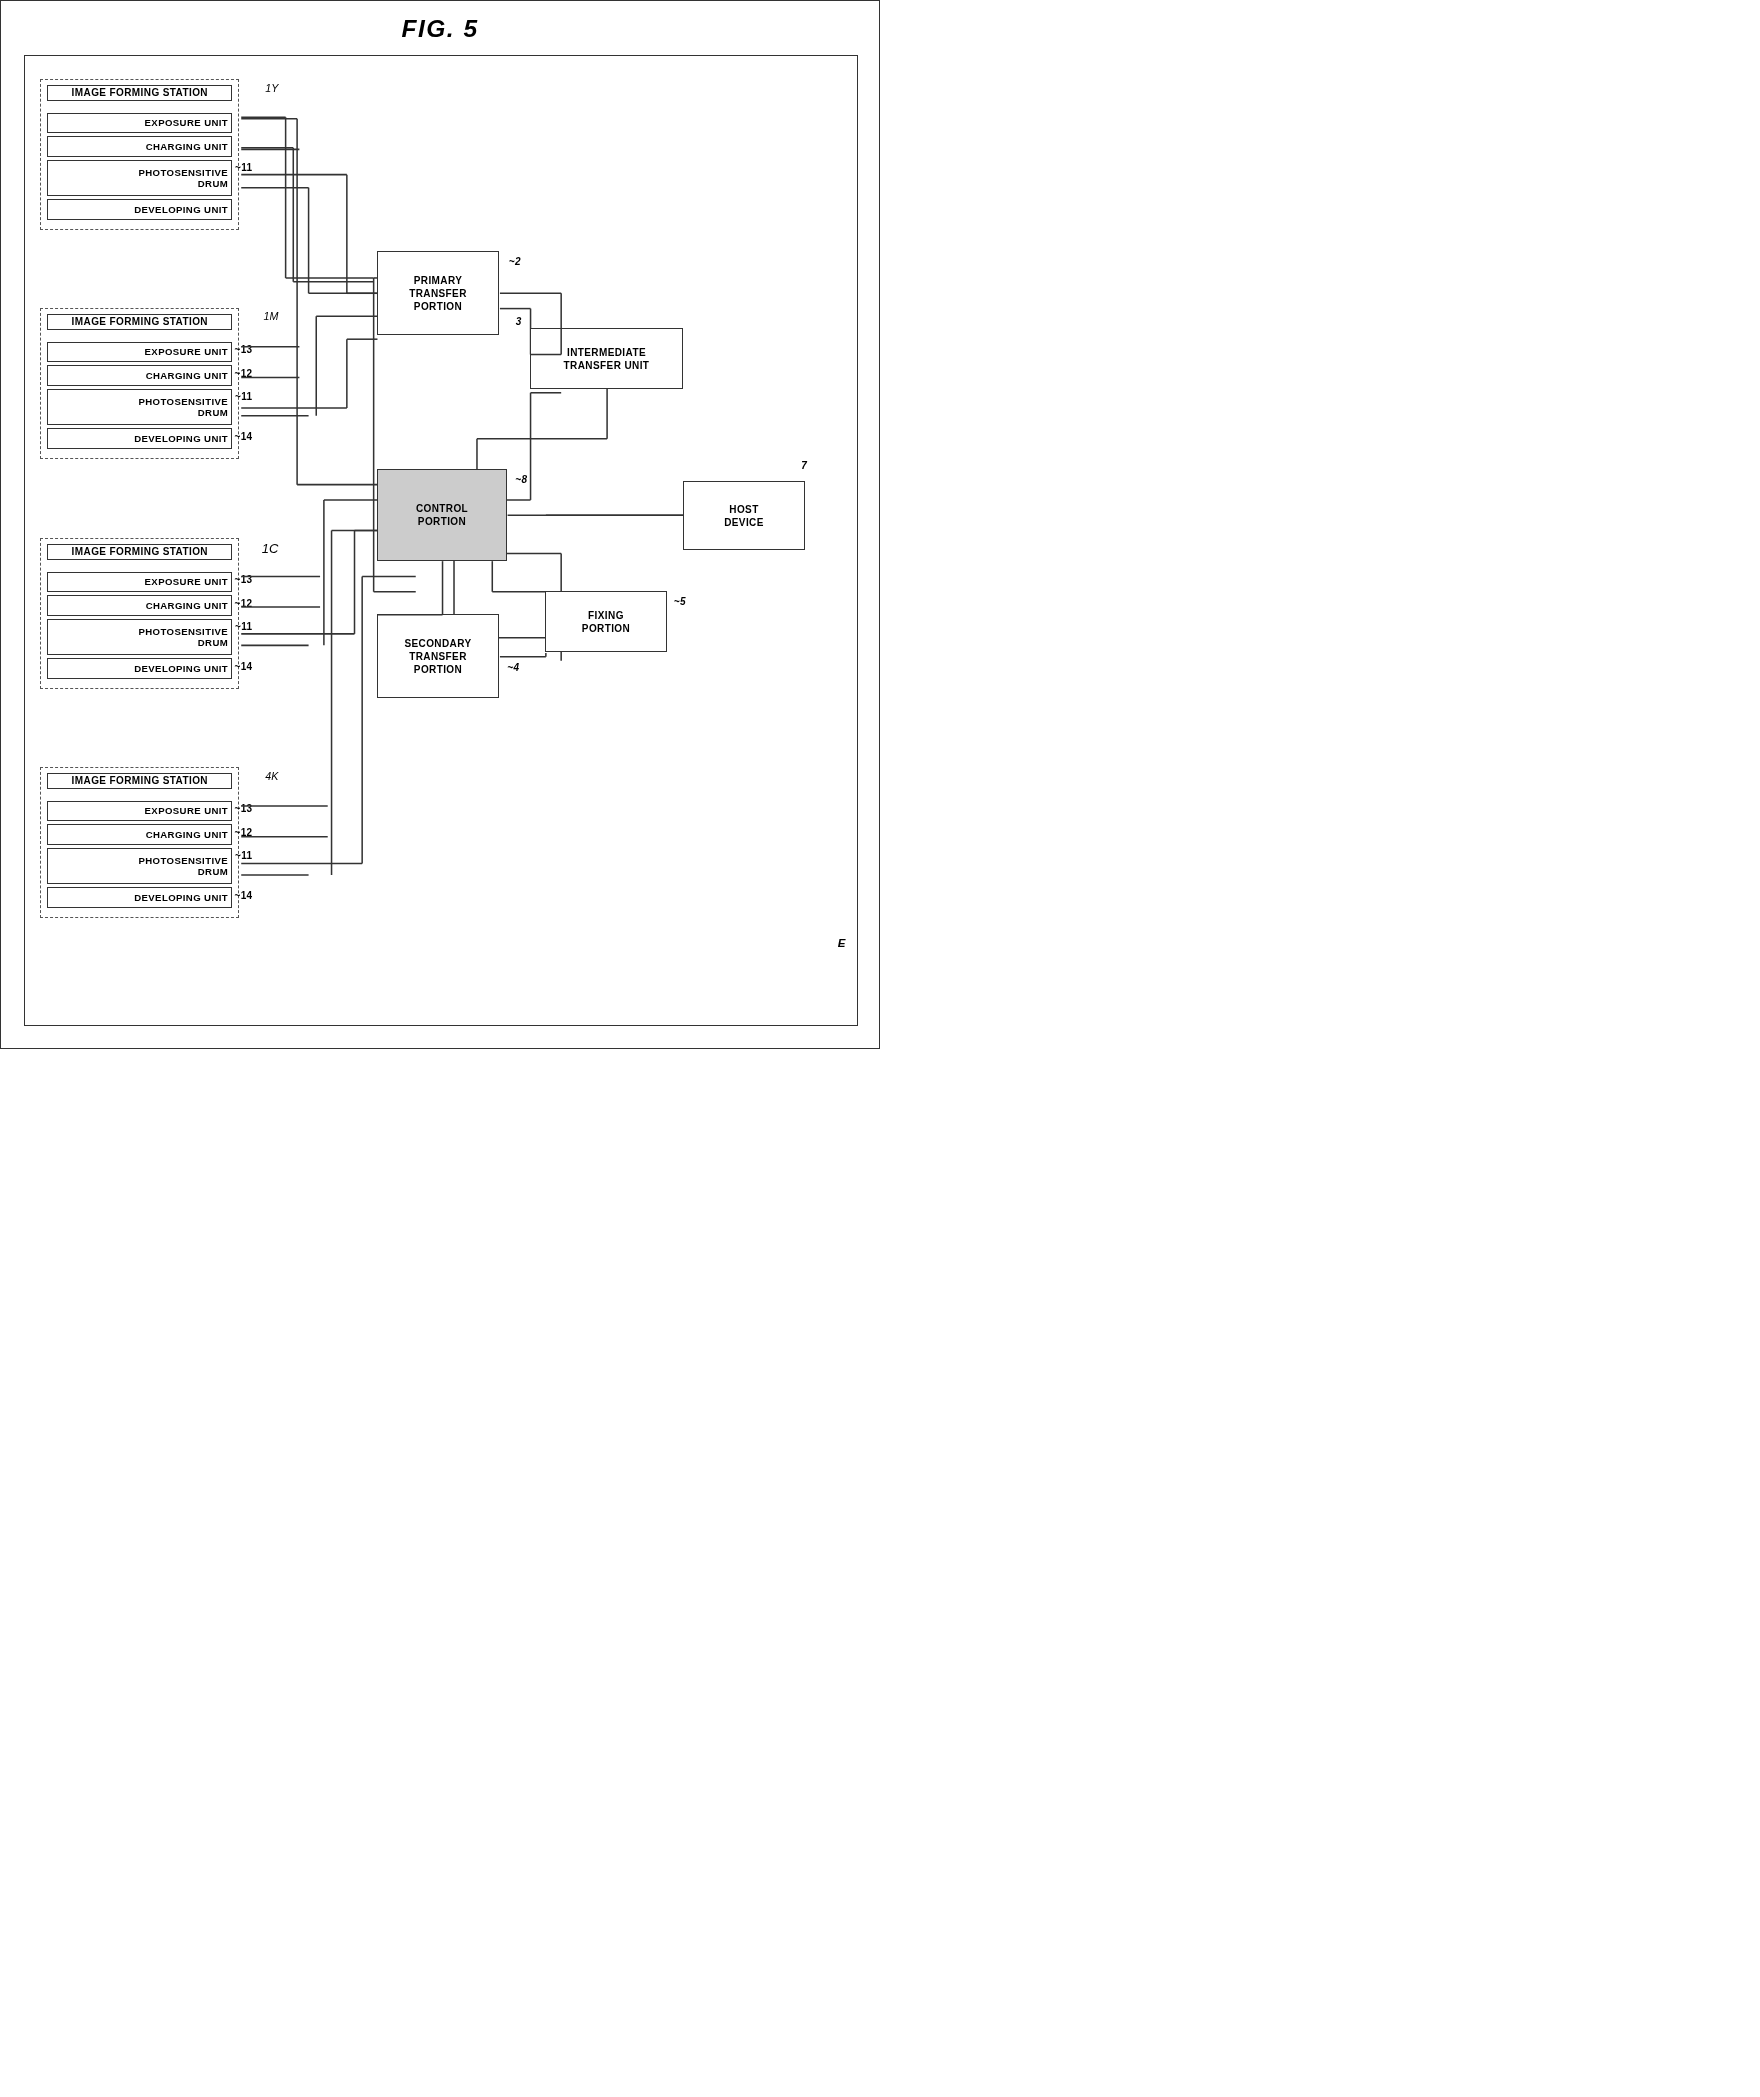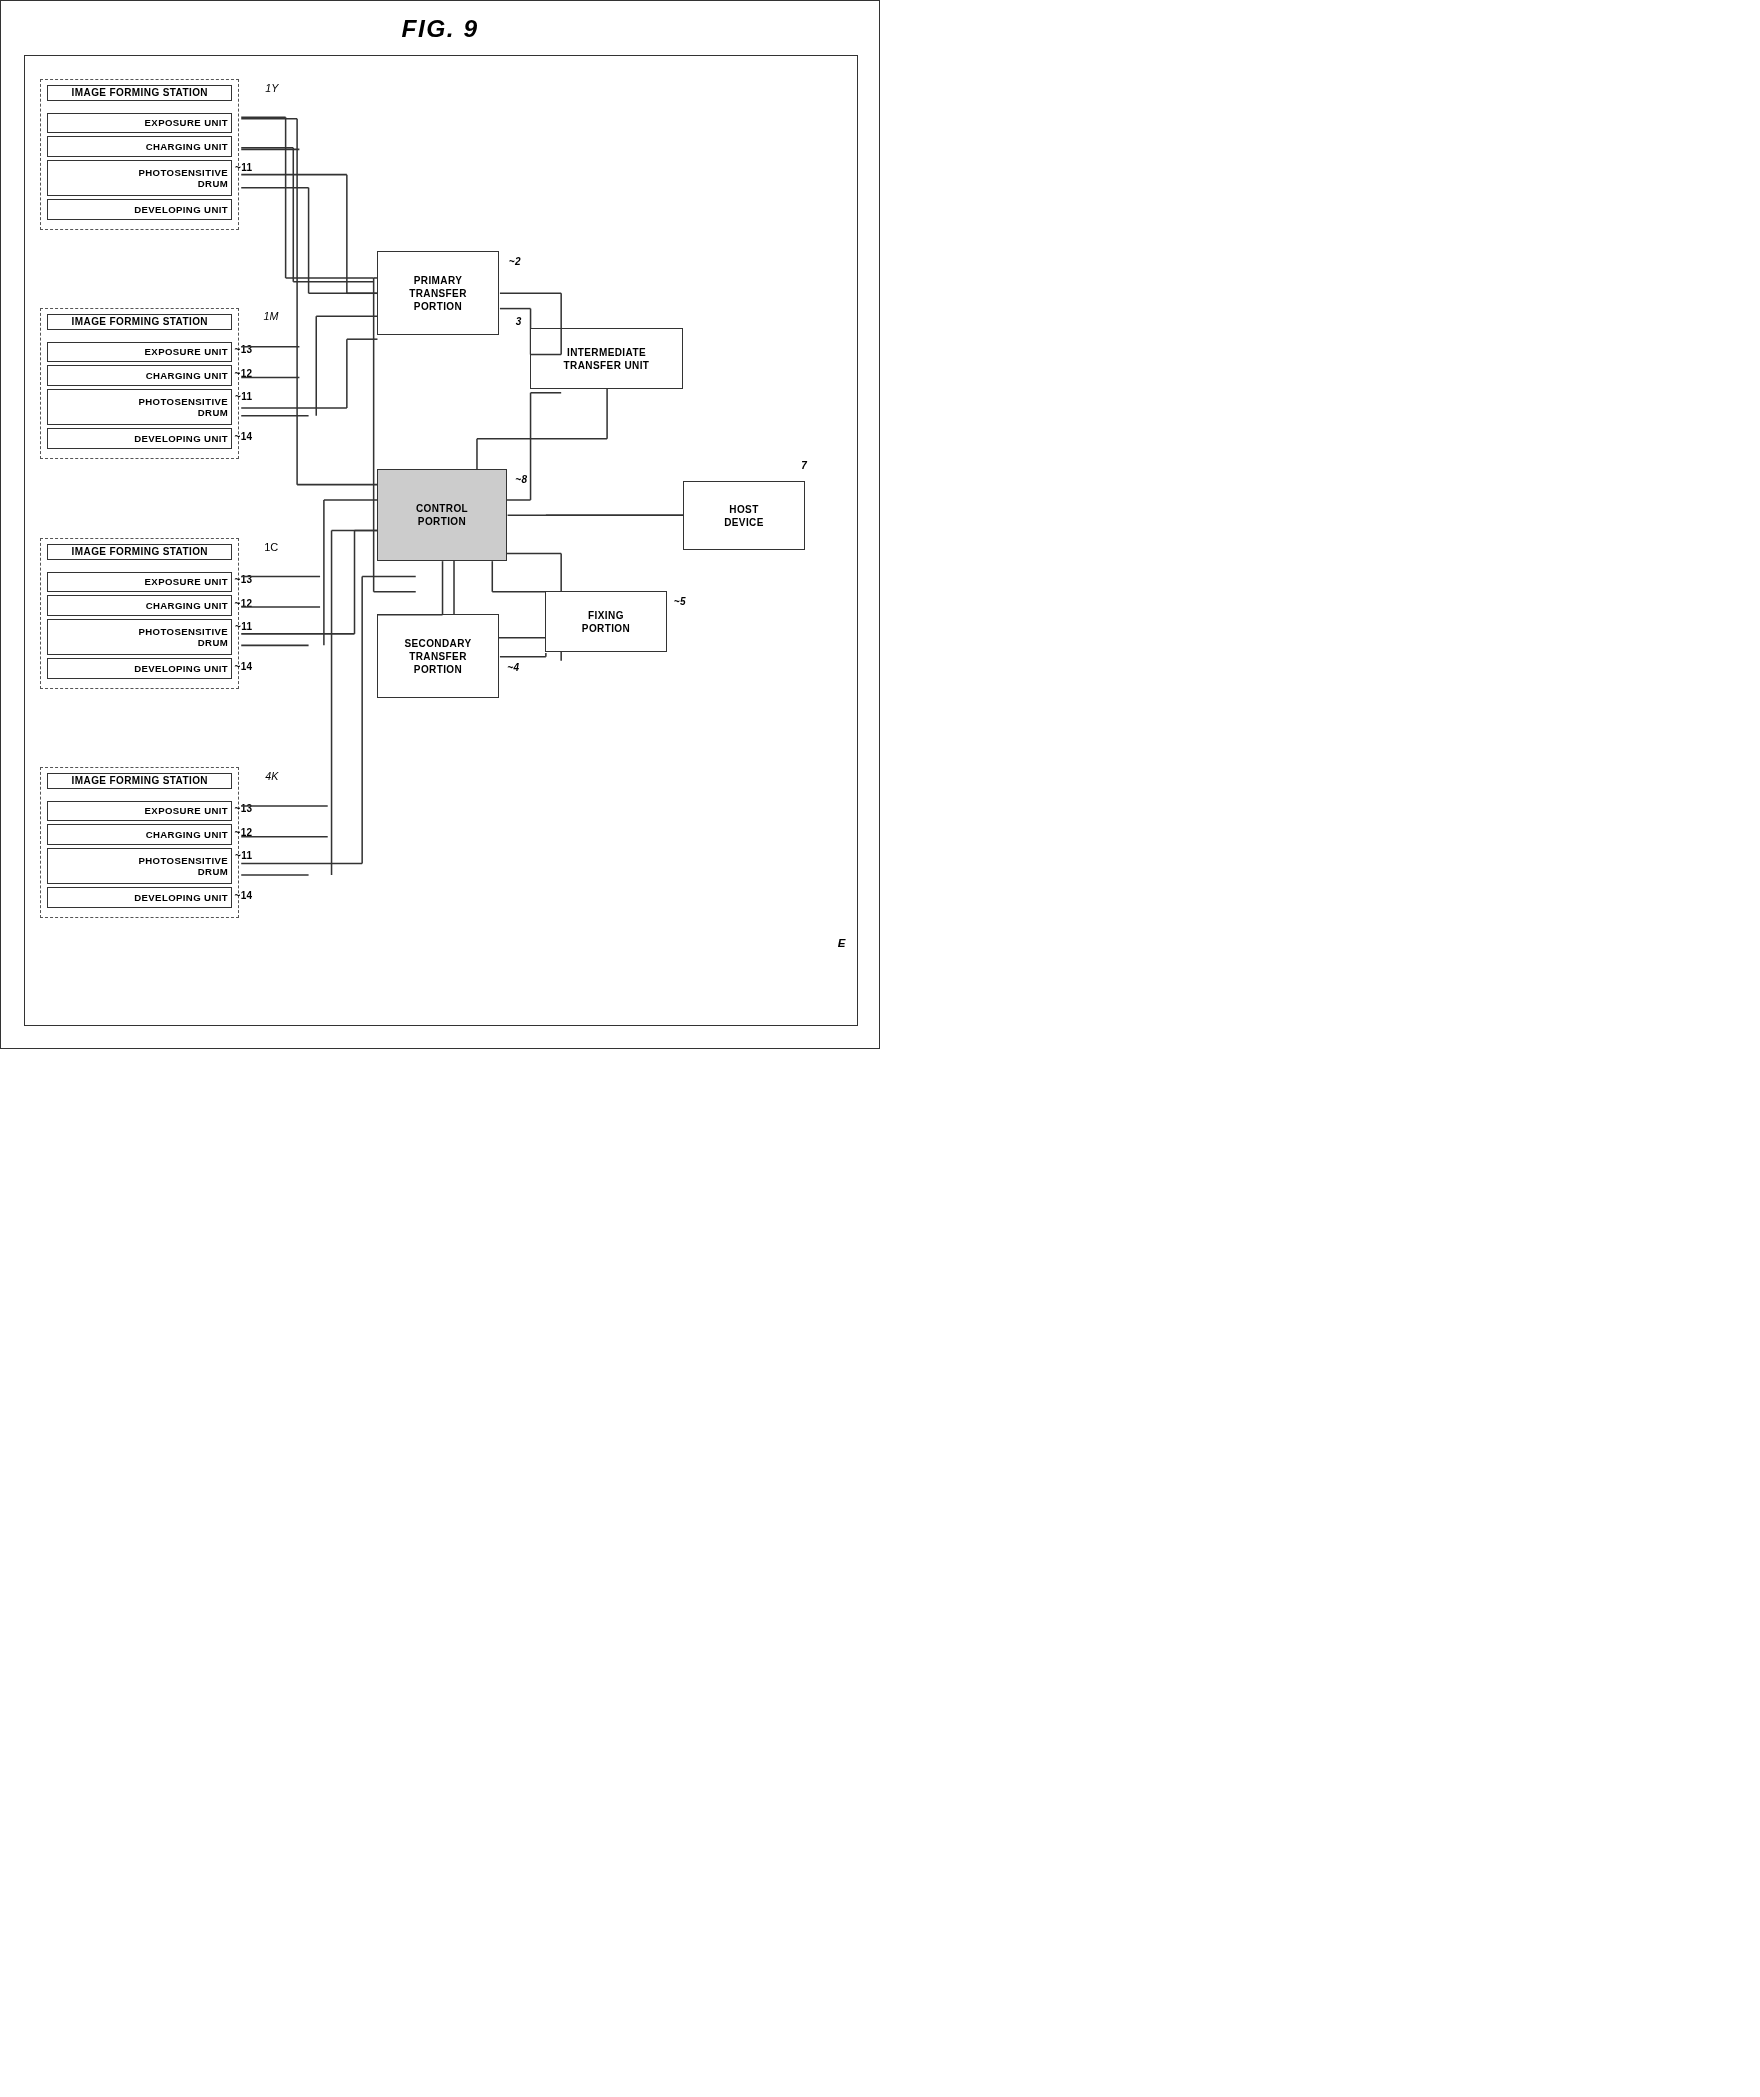--- a/index.html
+++ b/index.html
@@ -107,21 +107,21 @@
     
     .ifs-3 { top: 482px; }
     
     .ifs-4 { top: 711px; }
 
   </style>
 </head>
 <body>
 
 <div class="page">
-  <div class="fig-title">FIG. 9</div>
+  <div class="fig-title">FIG. 5</div>
 
   <div class="outer-box">
 
     <svg class="connector-svg" xmlns="http://www.w3.org/2000/svg" viewBox="0 0 1086 1266" width="831" height="968">
 
       <line x1="282" y1="155" x2="420" y2="155" stroke="#333" stroke-width="2"></line>
       <line x1="420" y1="155" x2="420" y2="310" stroke="#333" stroke-width="2"></line>
       <line x1="420" y1="310" x2="460" y2="310" stroke="#333" stroke-width="2"></line>
 
       <line x1="282" y1="460" x2="420" y2="460" stroke="#333" stroke-width="2"></line>
@@ -217,21 +217,21 @@
           <span class="ref-label" style="right:-21.4px; top:1.5px;">~12</span>
         </div>
         <div class="unit-box" style="padding: 6.1px 3.1px;">
           PHOTOSENSITIVE<br>DRUM
           <span class="ref-label" style="right:-21.4px; top:1.5px;">~11</span>
         </div>
         <div class="unit-box">
           DEVELOPING UNIT
           <span class="ref-label" style="right:-21.4px; top:1.5px;">~14</span>
         </div>
-        <span style="position:absolute; right:-40px; top:1.5px; font-size:11px; ">1C</span>
+        <span style="position:absolute; right:-40px; top:1.5px; font-size:13px; font-style:italic;">1C</span>
       </div>
     </div>
 
     <div class="ifs-container ifs-4">
       <div class="ifs-box">
         <div class="ifs-label">IMAGE FORMING STATION</div>
         <div class="unit-box">
           EXPOSURE UNIT
           <span class="ref-label" style="right:-21.4px; top:1.5px;">~13</span>
         </div>

